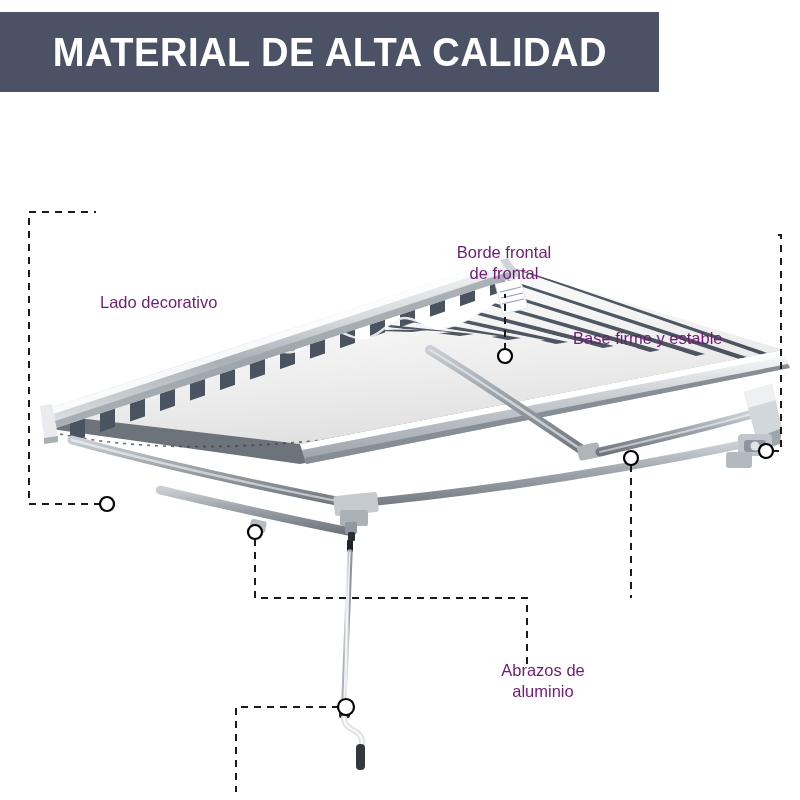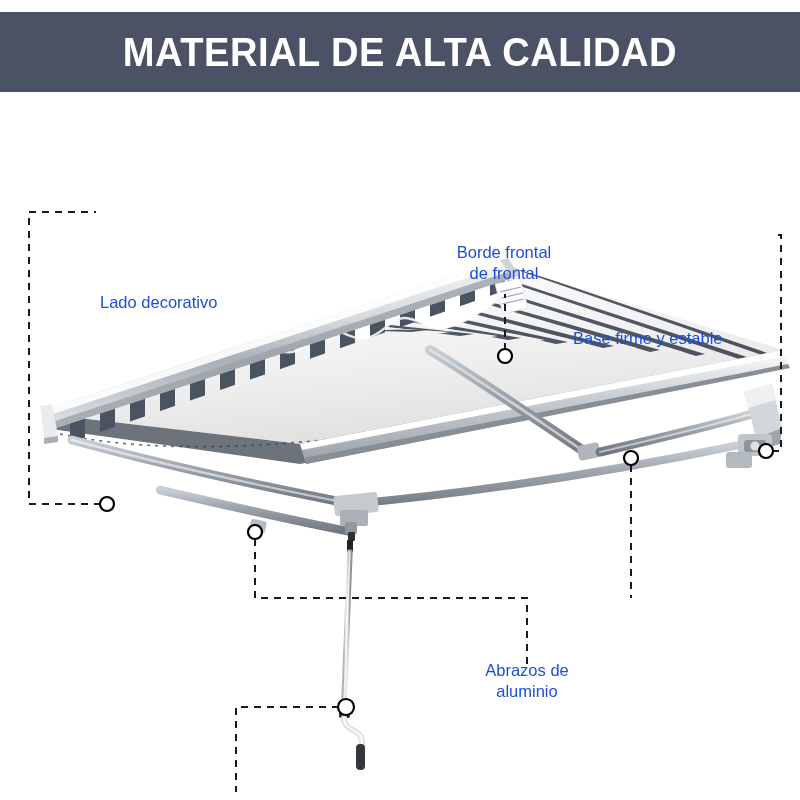--- a/index.html
+++ b/index.html
@@ -14,21 +14,21 @@
     background: #ffffff;
     font-family: "Liberation Sans", sans-serif;
     overflow: hidden;
   }
 
   
   #header-banner {
     position: absolute;
     left: 0;
     top: 12px;
-    width: 800px;
+    width: 659px;
     height: 80px;
     background: #4b5266;
     display: flex;
     align-items: center;
     justify-content: center;
   }
   #header-title {
     color: #ffffff;
     font-size: 41px;
     font-weight: bold;
@@ -52,33 +52,33 @@
     left: 0;
     top: 0;
     width: 800px;
     height: 708px;
   }
   #callout-svg { pointer-events: none; }
 
   
   .callout-label {
     position: absolute;
-    color: #1d4ed8;
+    color: #701a75;
     font-size: 16.5px;
     line-height: 21px;
     font-family: "Liberation Sans", sans-serif;
     white-space: nowrap;
   }
   .callout-label.center { text-align: center; }
   .callout-label.left   { text-align: center; }
 
   #label-borde-frontal { left: 434px; top: 150px; width: 140px; }
   #label-lado-decorativo { left: 100px; top: 200px; }
   #label-base-firme { left: 573px; top: 236px; }
-  #label-abrazos { left: 452px; top: 568px; width: 150px; }
+  #label-abrazos { left: 468px; top: 568px; width: 150px; }
   #label-manivela { left: 155px; top: 704px; }
 </style>
 </head>
 <body>
 
 <div id="page">
 
   <div id="header-banner">
     <div id="header-title">MATERIAL DE ALTA CALIDAD</div>
   </div>

